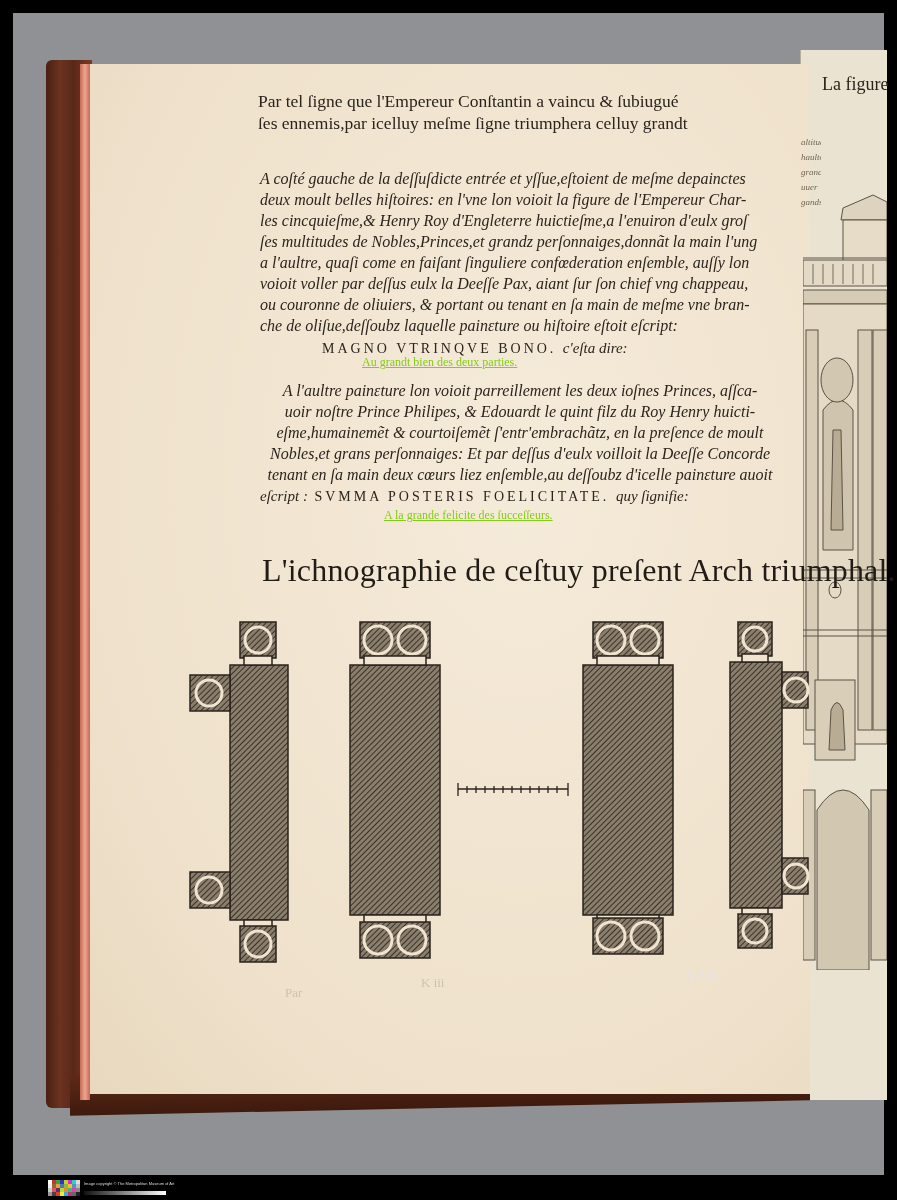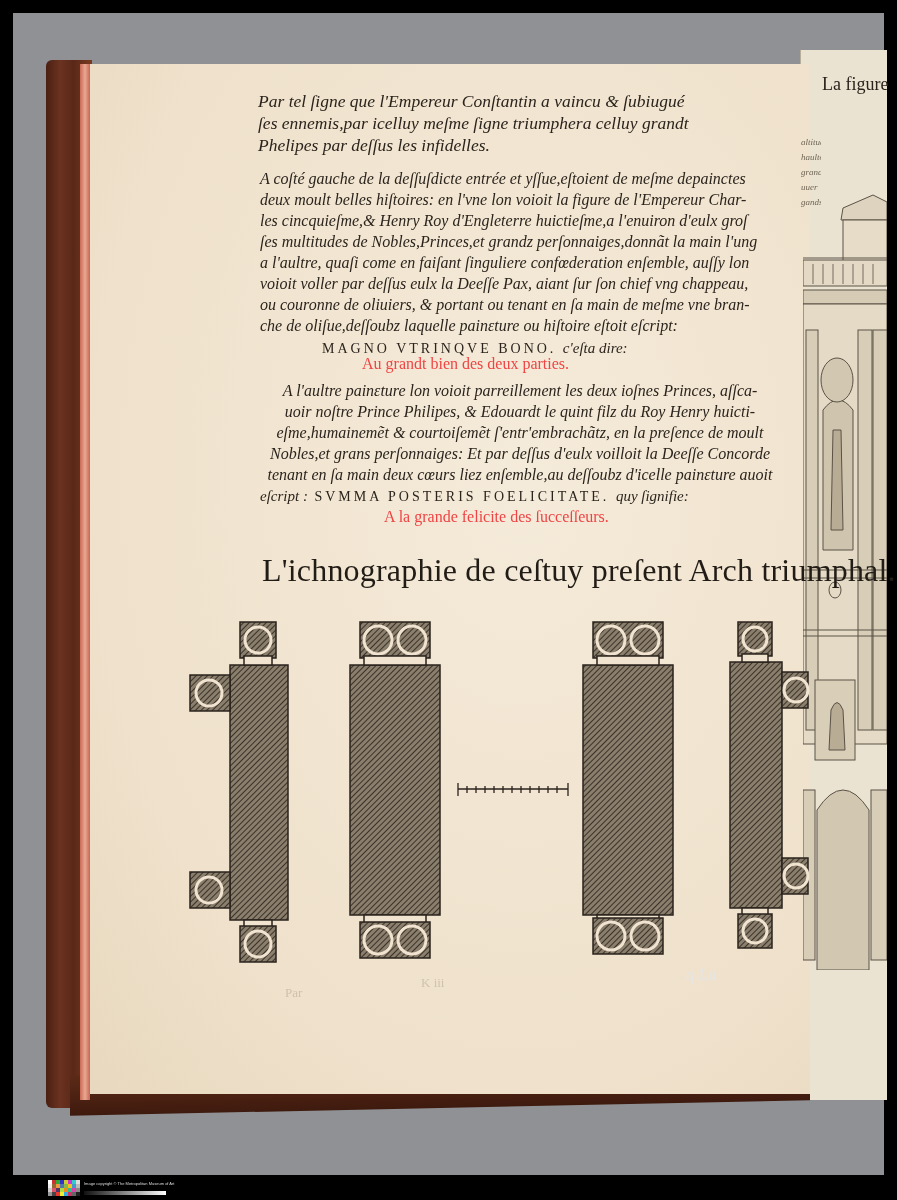--- a/index.html
+++ b/index.html
@@ -6,29 +6,29 @@
   body { width:897px; height:1200px; background:#000; position:relative; overflow:hidden; font-family:"Liberation Serif", serif; }
   .backdrop { position:absolute; left:13px; top:13px; width:871px; height:1162px; background:#8f9194; }
   .cover-left { position:absolute; left:46px; top:60px; width:46px; height:1048px; background:linear-gradient(90deg,#4a1f12 0%,#6b3220 30%,#5a2818 60%,#7a3a22 100%); border-radius:6px 0 0 6px; }
   .cover-bottom { position:absolute; left:70px; top:1068px; width:740px; height:40px; background:linear-gradient(180deg,#5c2a17,#3e1a0e); transform:skewY(-1.2deg); }
   .page-edge { position:absolute; left:80px; top:64px; width:10px; height:1036px; background:linear-gradient(90deg,#c96a55,#e9a892,#c76651); }
   .left-page { position:absolute; left:90px; top:64px; width:720px; height:1030px; background:#f0e3cf; background-image:radial-gradient(ellipse at 60% 40%, #f5ebda 0%, #efe1cb 70%, #e8d8bf 100%); }
   .right-page { position:absolute; left:800px; top:50px; width:86px; height:1050px; background:#ebe3d2; border-left:1px solid #b8ad98; }
   .right-title { position:absolute; left:822px; top:74px; font-size:18px; color:#2a231c; }
   .right-margin-text { position:absolute; left:801px; top:135px; width:20px; font-size:9px; line-height:15px; color:#6e6453; font-style:italic; overflow:hidden; }
   .architecture { position:absolute; left:803px; top:190px; width:84px; height:780px; }
-  .text-block { position:absolute; left:258px; width:520px; color:#2b241d;font-style:italic; }
+  .text-block { position:absolute; left:258px; width:520px; color:#2b241d; }
   .p1 { top:90px; font-size:17.5px; line-height:22px; }
   .p1 div { white-space:nowrap; }
   .italic { font-style:italic; font-size:16px; line-height:21px; }
   .italic div { white-space:nowrap; }
   .p2 { top:168px; left:260px; }
   .motto { position:absolute; font-size:14px; letter-spacing:3px; color:#2b241d; white-space:nowrap; }
   .motto i { letter-spacing:0; font-size:15px;margin-top:39px; }
-  .centered { position:absolute; font-size:16px; color:#ef4444; white-space:nowrap; }
+  .centered { position:absolute; font-size:12px; color:#84cc16; white-space:nowrap;text-decoration:underline; }
   .p3 { top:380px; left:260px;text-align:center; }
   .heading { position:absolute; left:262px; top:552px; font-size:32px; color:#221c16; white-space:nowrap; letter-spacing:0.2px; }
   .plan { position:absolute; left:0; top:0; }
   .catch { position:absolute; left:686px; top:965px; font-style:italic; font-size:17px; color:#e5e5e5; }
   .bleed { position:absolute; font-size:13px; color:#b9ad9a; opacity:0.6; }
   .colorbar { position:absolute; left:48px; top:1180px; width:32px; height:16px; display:grid; grid-template-columns:repeat(8,1fr); grid-template-rows:repeat(4,1fr); }
   .colorbar span { display:block; }
   .copyright { position:absolute; left:84px; top:1181px; font-family:"Liberation Sans", sans-serif; font-size:4px; color:#ddd; white-space:nowrap; }
   .gray-scale { position:absolute; left:84px; top:1191px; width:82px; height:4px; background:linear-gradient(90deg,#111,#fff); }
 </style>
@@ -82,21 +82,20 @@
     <path d="M28 520 Q34 505 40 520 L42 560 L26 560 Z" fill="#b8ac94"></path>
     <path d="M14 620 Q40 580 66 620 L66 780 L14 780 Z" fill="#d2c8b2"></path>
     <rect x="0" y="600" width="12" height="170" fill="#d8ceb8"></rect>
     <rect x="68" y="600" width="16" height="170" fill="#d8ceb8"></rect>
   </g>
 </svg>
 
 <div class="text-block p1">
   <div>Par tel ſigne que l'Empereur Conſtantin a vaincu &amp; ſubiugué</div>
   <div>ſes ennemis,par icelluy meſme ſigne triumphera celluy grandt</div>
-  <div>Phelipes par deſſus les infidelles.</div>
 </div>
 
 <div class="text-block italic p2">
   <div>A coſté gauche de la deſſuſdicte entrée et yſſue,eſtoient de meſme depainctes</div>
   <div>deux moult belles hiſtoires: en l'vne lon voioit la figure de l'Empereur Char-</div>
   <div>les cincquieſme,&amp; Henry Roy d'Engleterre huictieſme,a l'enuiron d'eulx groſ</div>
   <div>ſes multitudes de Nobles,Princes,et grandz perſonnaiges,donnãt la main l'ung</div>
   <div>a l'aultre, quaſi come en faiſant ſinguliere confœderation enſemble, auſſy lon</div>
   <div>voioit voller par deſſus eulx la Deeſſe Pax, aiant ſur ſon chief vng chappeau,</div>
   <div>ou couronne de oliuiers, &amp; portant ou tenant en ſa main de meſme vne bran-</div>

